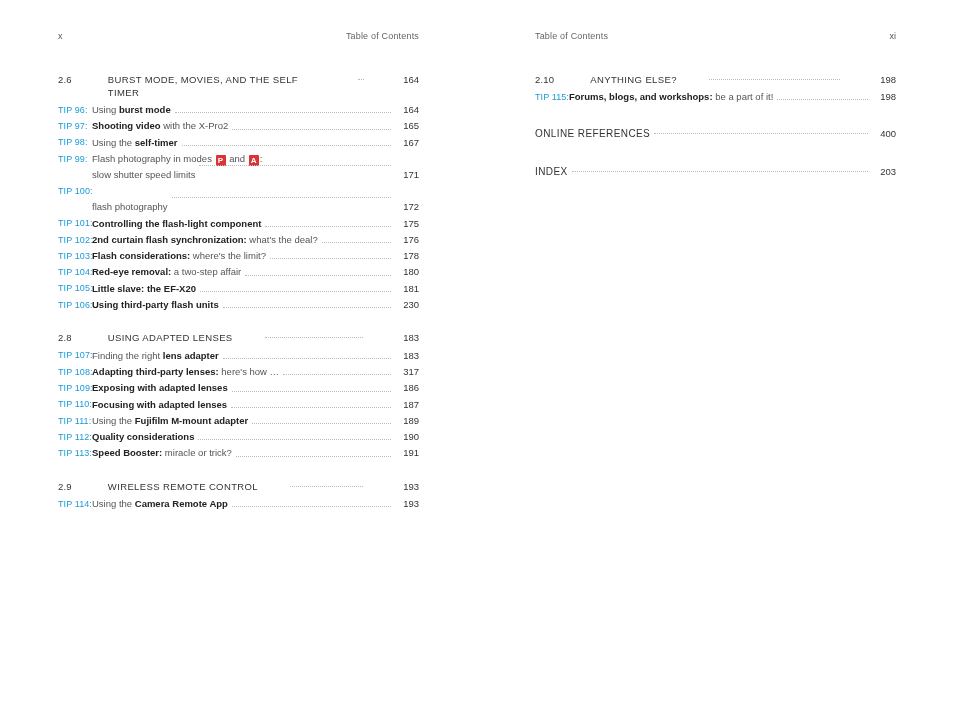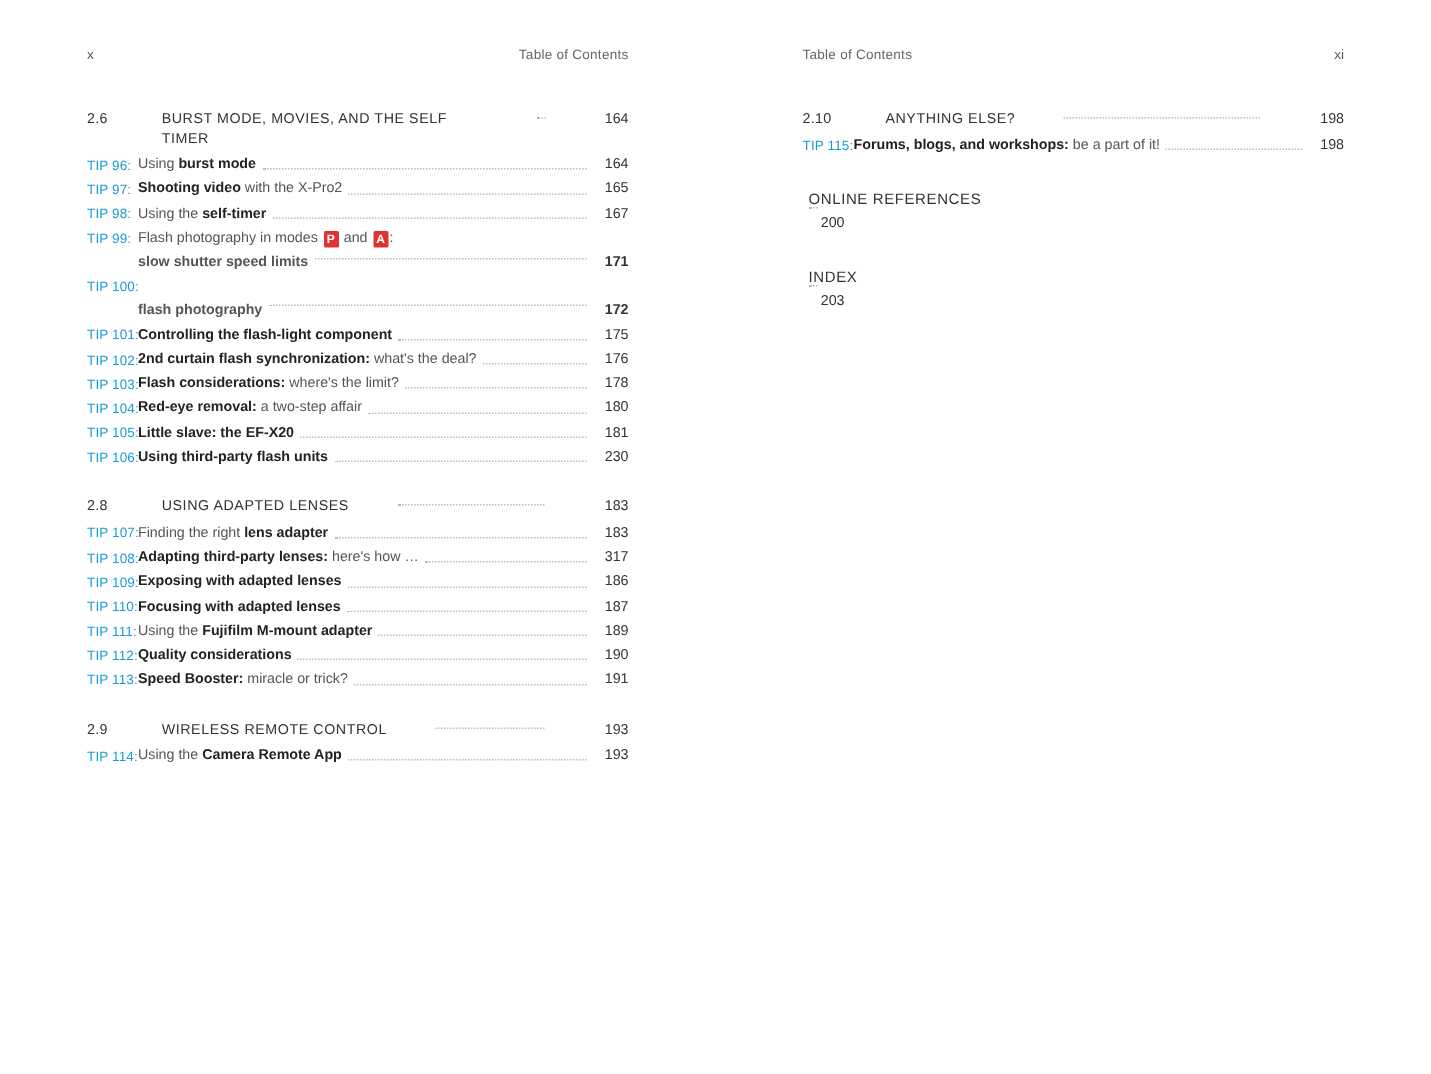--- a/index.html
+++ b/index.html
@@ -72,32 +72,30 @@
     justify-content: center;
     width: 10px; height: 11px;
     background: #d33; color: #fff;
     font-size: 8px; font-weight: 600;
     border-radius: 1px;
     margin: 0 1px; position: relative; top: 1px;
   }
   .sub {
     margin-left: 34px;
     display: flex;
-    align-items: center;
+    align-items: flex-start;
     font-size: 9.5px;
     color: #555;
     margin-top: 2px;
-    font-weight: bold;
   }
   .ref {
     display: flex;
     align-items: baseline;
     margin-top: 24px;
     font-size: 10px;
-    flex-direction: column;
   }
   .reftitle { text-transform: uppercase; letter-spacing: 0.04em; color: #333; }
 </style>
 </head>
 <body>
 
 <div class="page left">
   <div class="hdr">
     <span class="pgnum">x</span>
     <span class="pgtitle">Table of Contents</span>
@@ -257,21 +255,21 @@
       </div>
       <div class="tip">
         <span class="tiplabel">TIP 115:</span>
         <span class="tiptext"><b>Forums, blogs, and workshops:</b> be a part of it!</span>
         <span class="dots"></span>
         <span class="pn">198</span>
       </div>
       <div class="ref">
         <span class="reftitle">ONLINE REFERENCES</span>
         <span class="dots"></span>
-        <span class="pn">200</span>
+        <span class="pn">400</span>
       </div>
       <div class="ref">
         <span class="reftitle">INDEX</span>
         <span class="dots"></span>
         <span class="pn">203</span>
       </div>
     </div>
 </div>
 
 </body></html>

